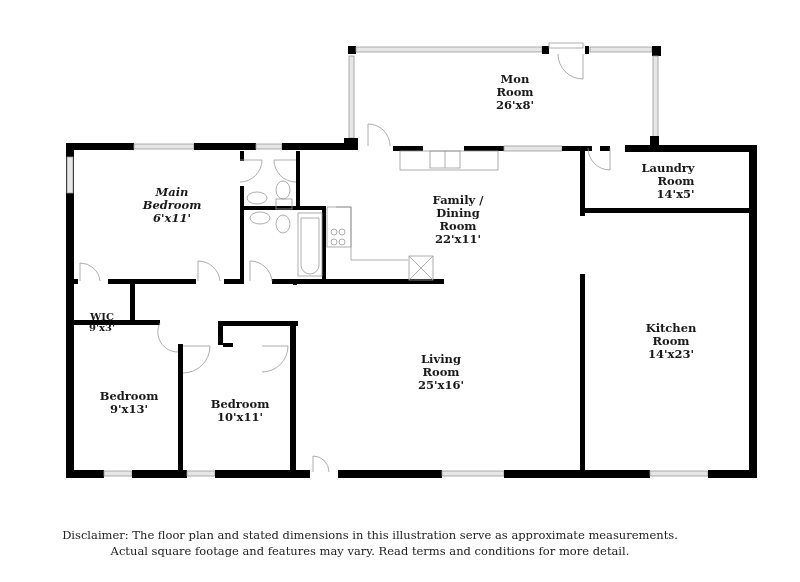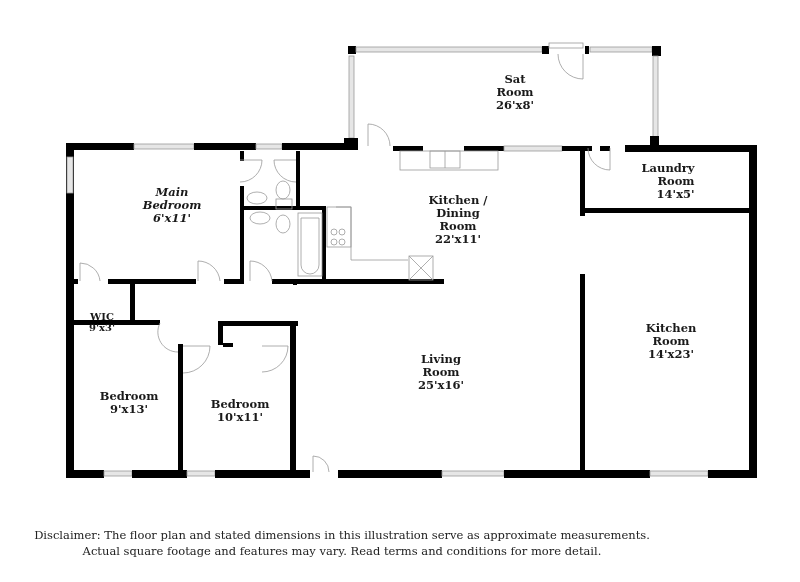--- a/index.html
+++ b/index.html
@@ -1,21 +1,21 @@
 <!DOCTYPE html>
 <html><head>
 <meta charset="utf-8">
 <style>
   html, body { margin:0; padding:0; background:#ffffff; }
   body { width:800px; height:582px; position:relative; overflow:hidden; font-family:"DejaVu Serif", serif; }
   #plan { position:absolute; left:0; top:0; width:800px; height:582px; }
   .room-label { position:absolute; text-align:center; font-family:"DejaVu Serif", serif; font-weight:bold; font-size:11.5px; line-height:13px; color:#1a1a1a; transform:translateX(-50%); white-space:nowrap; }
   .room-label span { display:block; }
   .small-label { font-size:10px; line-height:11px;margin-top:20px; }
-  .disclaimer { position:absolute; left:0; width:684px; top:527px; text-align:center; font-family:"DejaVu Serif", serif; font-size:11.5px; line-height:16px; color:#222; }
+  .disclaimer { position:absolute; left:0; width:684px; top:527px; text-align:center; font-family:"DejaVu Serif", serif; font-size:11.5px; line-height:16px; color:#222;padding-left:28px; }
   .disclaimer span { display:block; }
 </style>
 </head>
 <body>
 
 <svg id="plan" viewBox="0 0 800 582" xmlns="http://www.w3.org/2000/svg">
 
   <g>
     <rect x="348" y="46" width="8" height="8" fill="#000"></rect>
     <rect x="356" y="47" width="186" height="5" fill="#e6e6e6" stroke="#999" stroke-width="0.8"></rect>
@@ -133,31 +133,31 @@
     </g>
     <g>
       <rect x="276" y="199" width="16" height="10"></rect>
       <ellipse cx="283" cy="190" rx="7" ry="9"></ellipse>
       <ellipse cx="283" cy="224" rx="7" ry="9"></ellipse>
     </g>
   </g>
 </svg>
 
 <div class="room-label" style="left:515px; top:73px;">
-  <span>Sat</span>
+  <span>Mon</span>
   <span>Room</span>
   <span>26'x8'</span>
 </div>
 <div class="room-label" style="left:172px; top:186px;font-style:italic;">
   <span>Main</span>
   <span>Bedroom</span>
   <span>6'x11'</span>
 </div>
 <div class="room-label" style="left:458px; top:194px;">
-  <span>Kitchen /</span>
+  <span>Family /</span>
   <span>Dining</span>
   <span>Room</span>
   <span>22'x11'</span>
 </div>
 <div class="room-label" style="left:668px; top:162px;text-align:right;">
   <span>Laundry</span>
   <span>Room</span>
   <span>14'x5'</span>
 </div>
 <div class="room-label small-label" style="left:102px; top:291px;">

